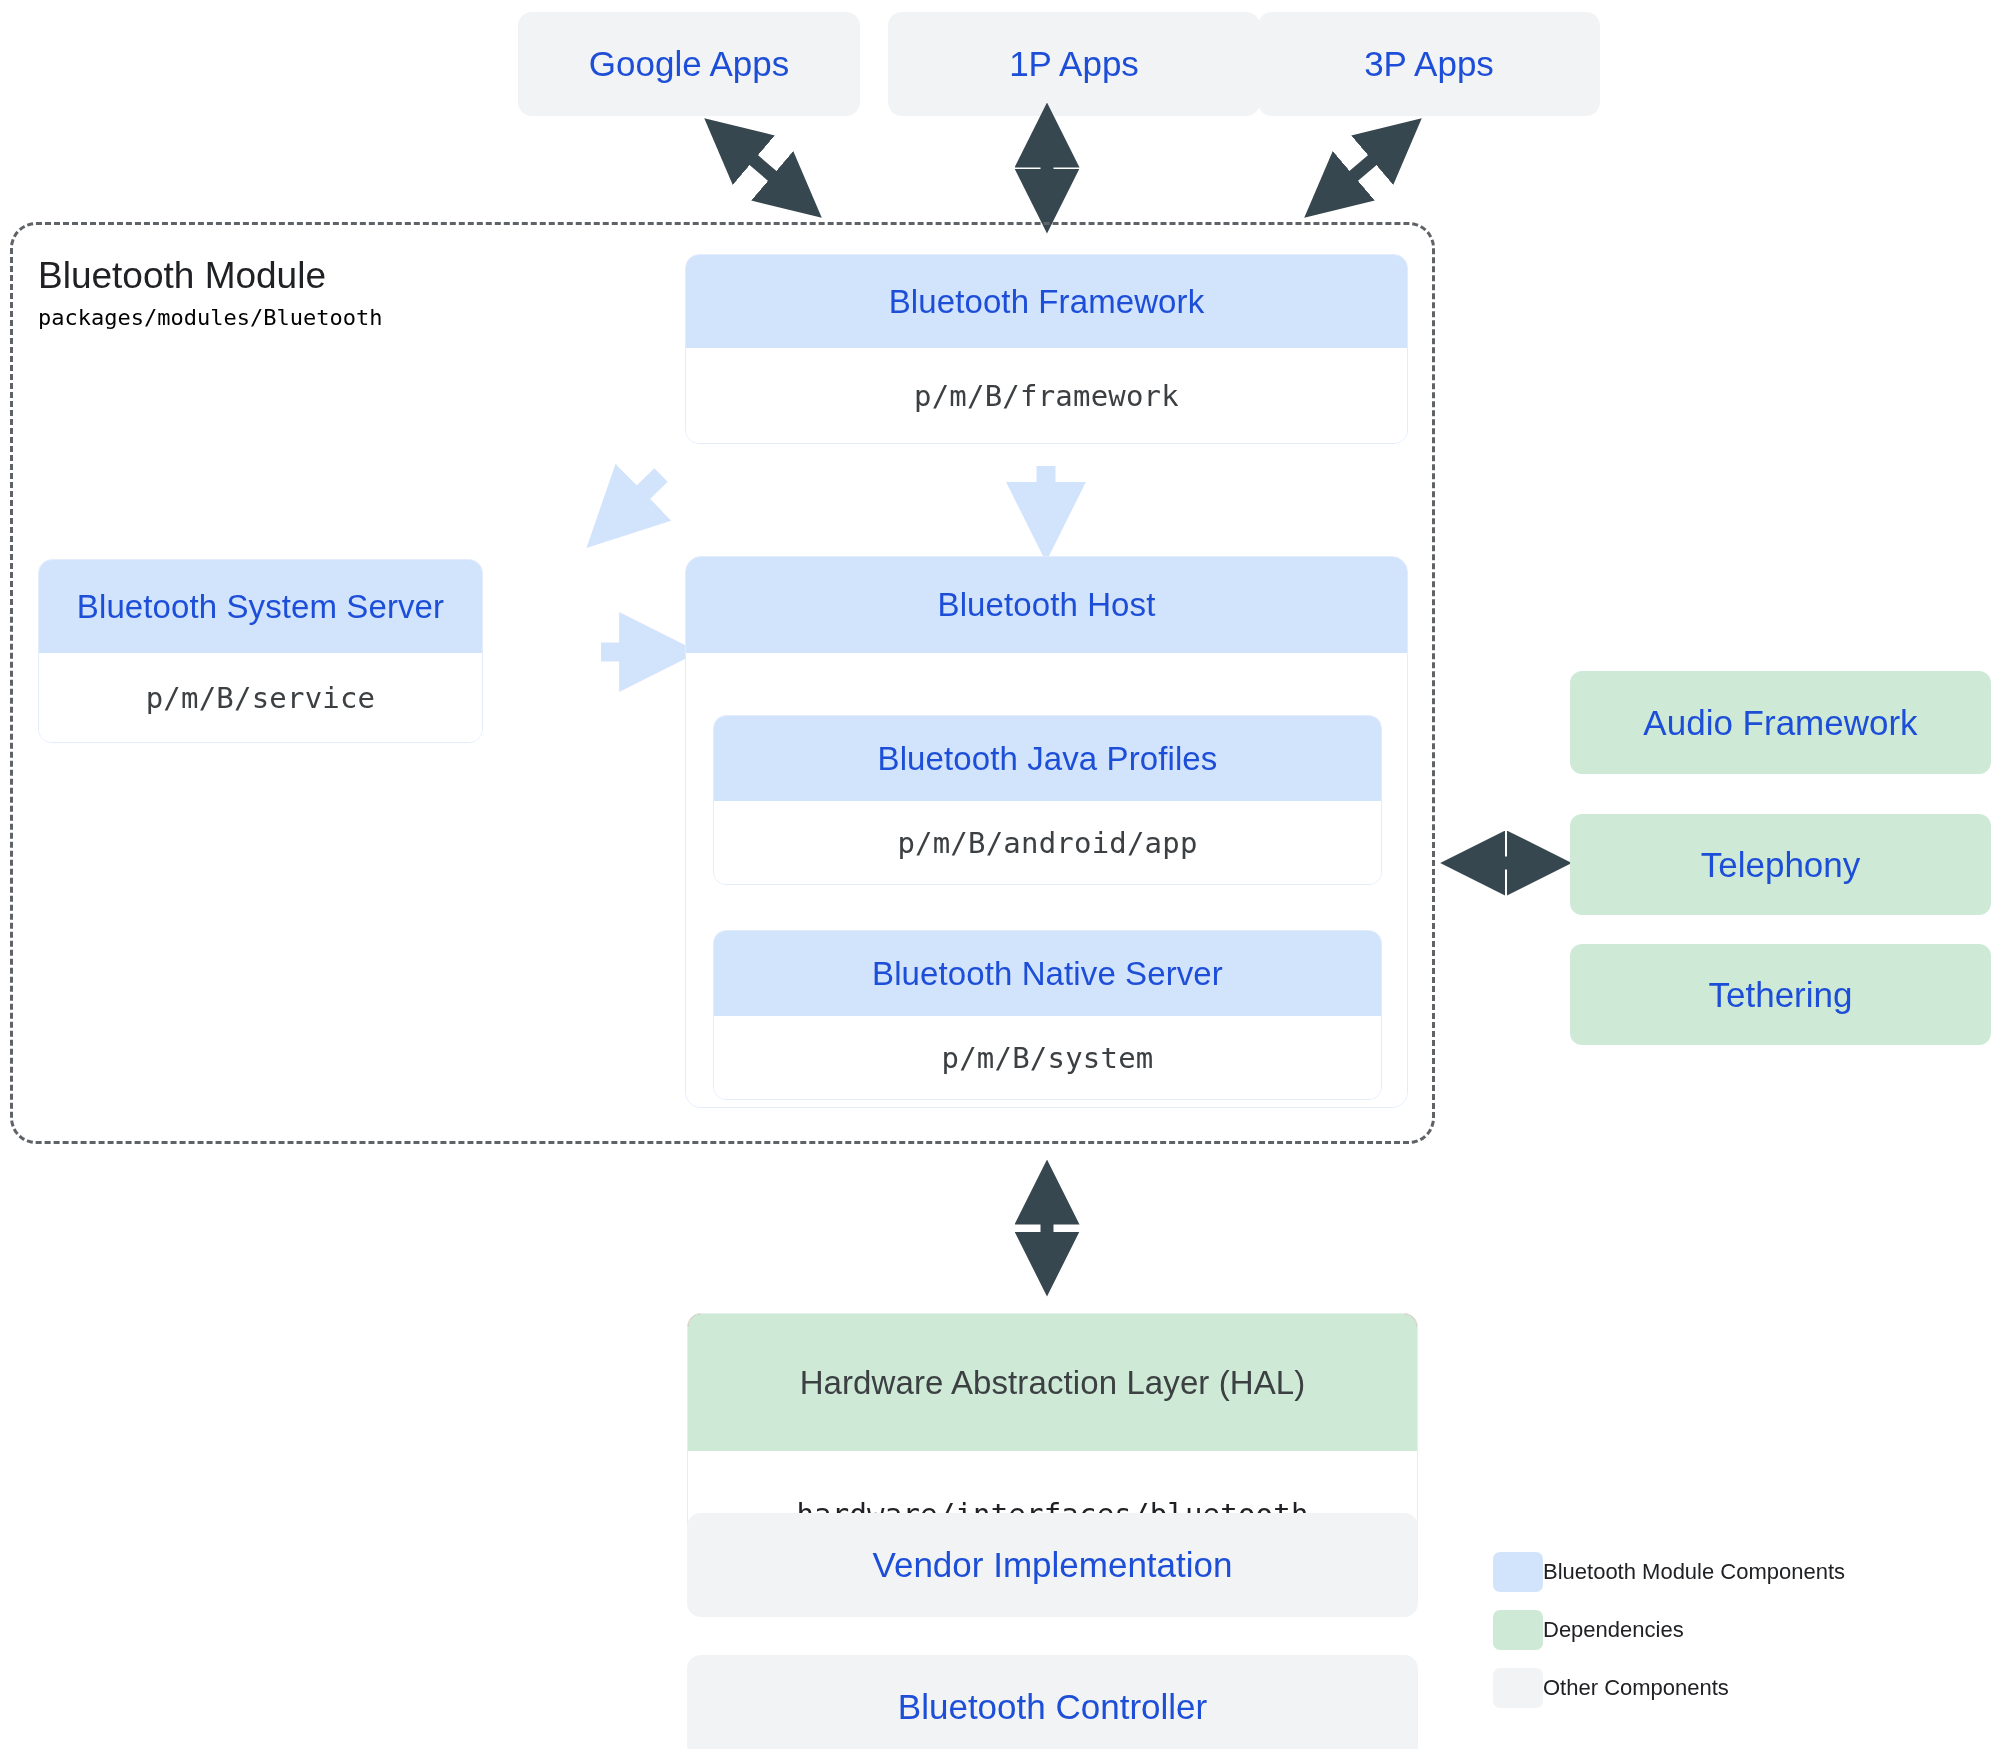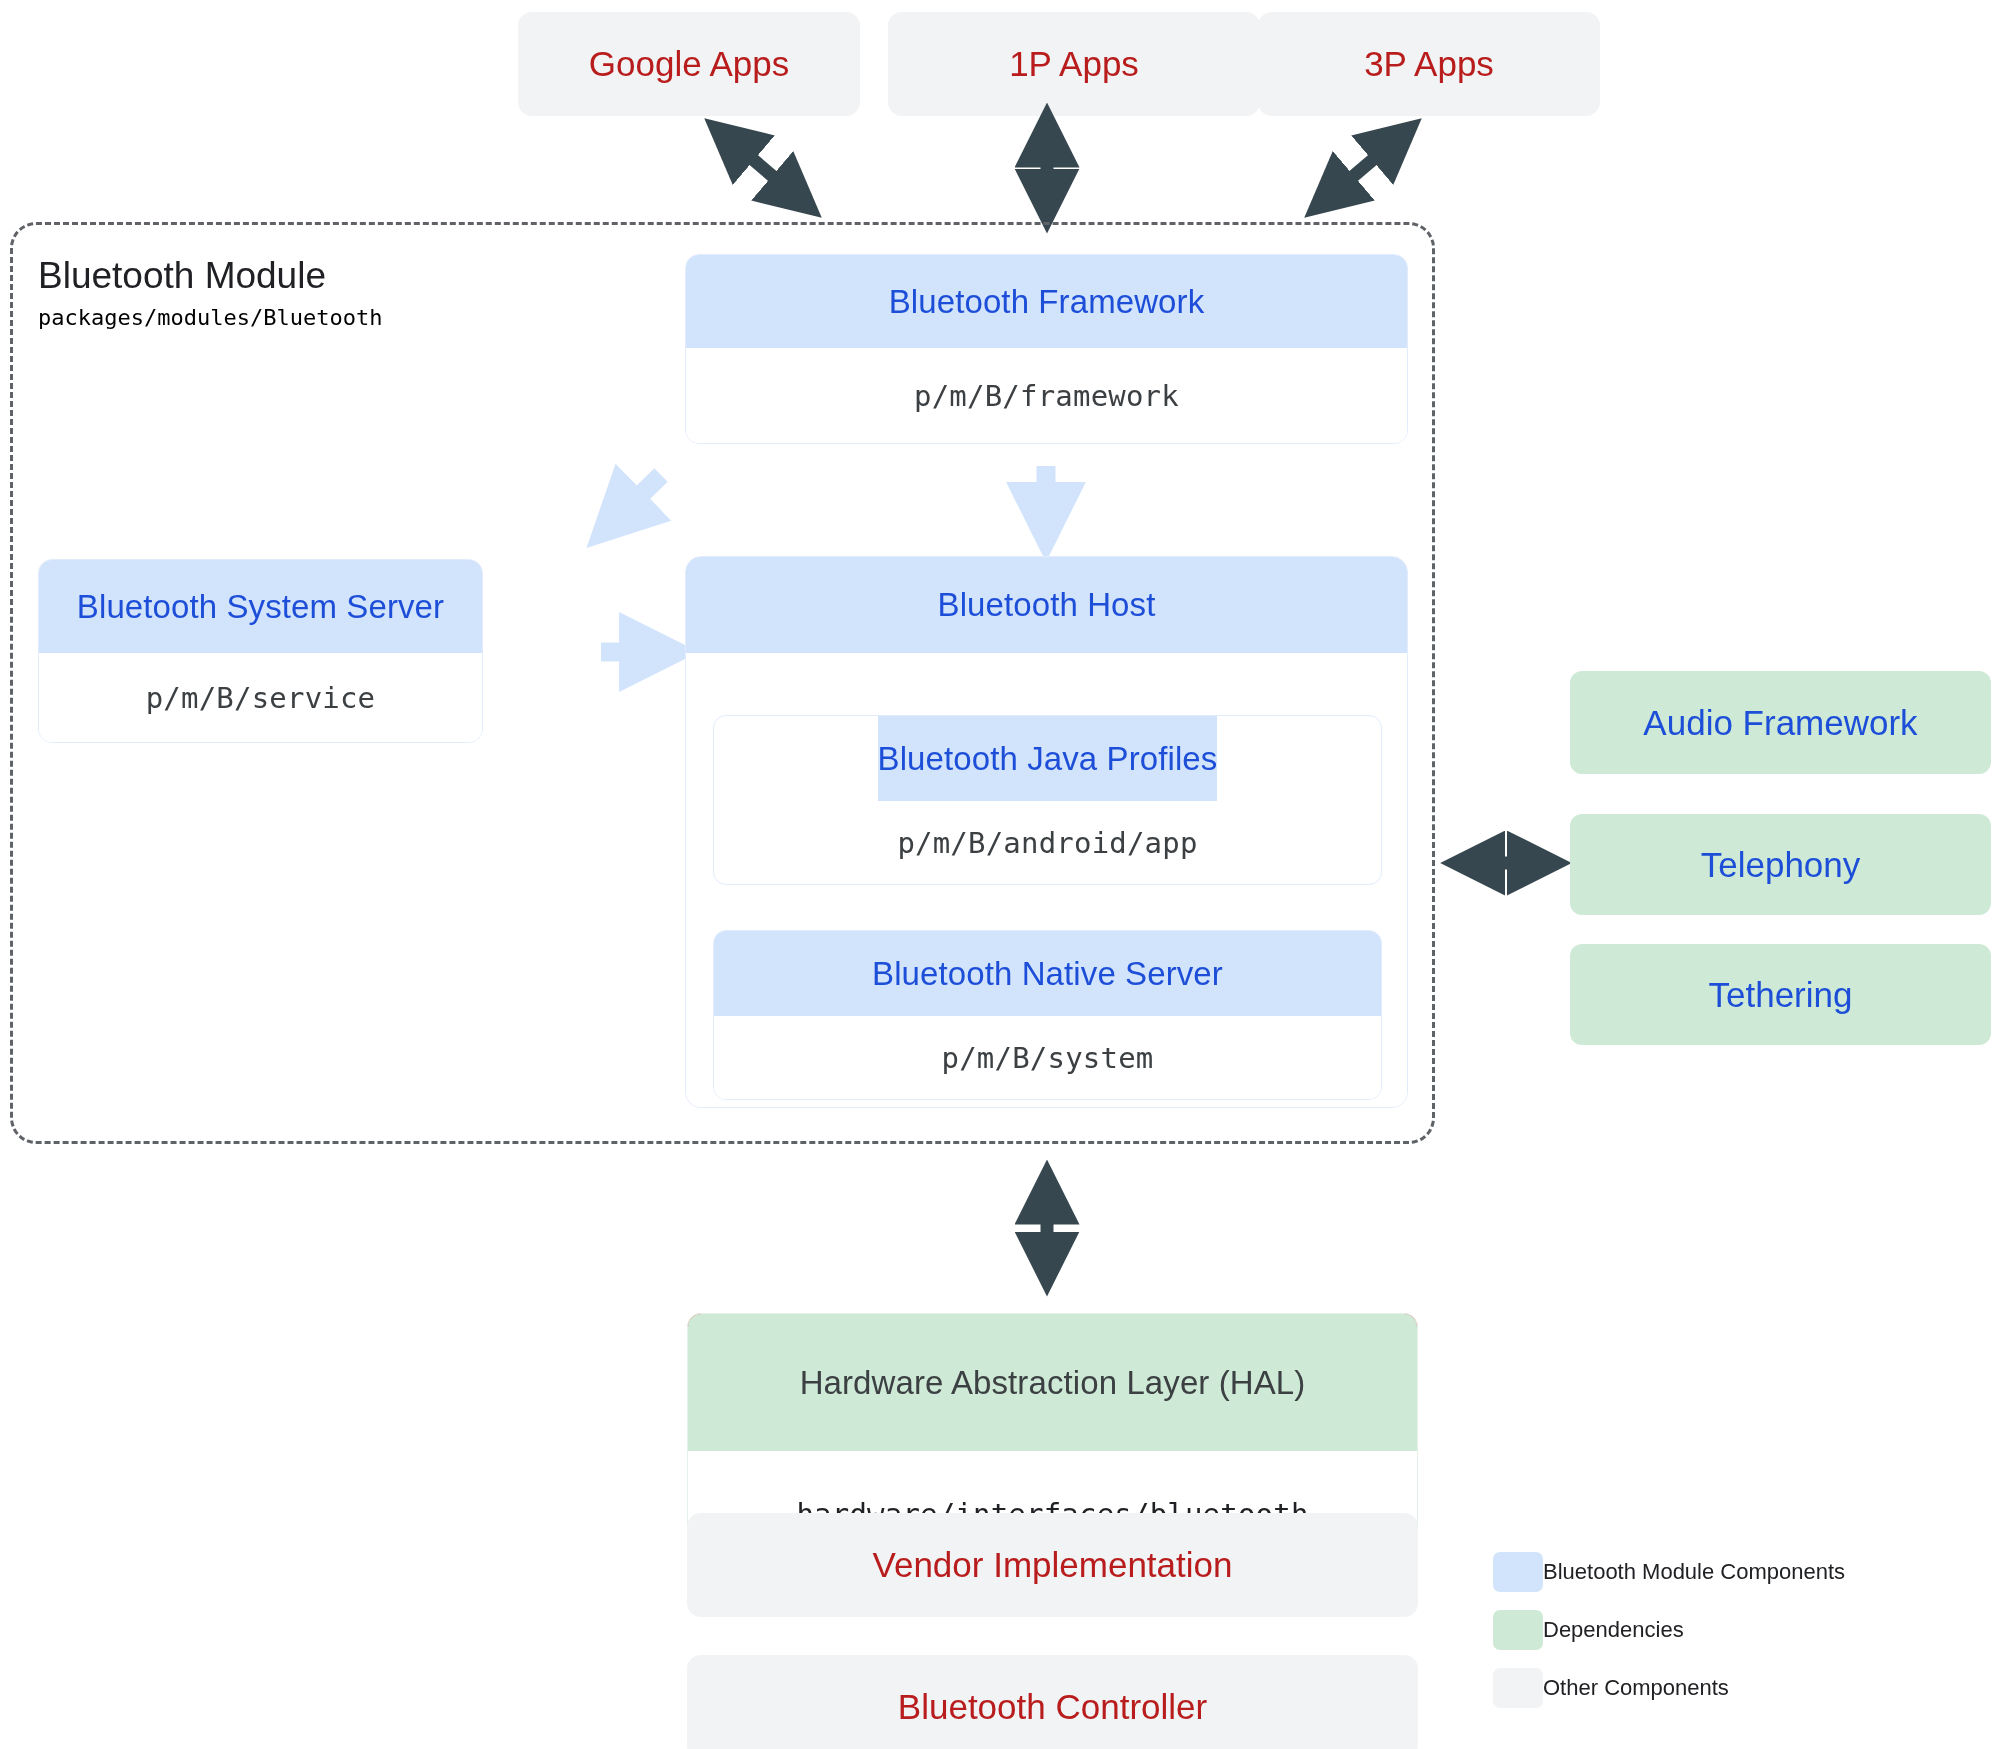--- a/index.html
+++ b/index.html
@@ -46,21 +46,21 @@
     text-align: center;
     font-family: "DejaVu Sans Mono", "Liberation Mono", monospace;
     font-size: 29px;
     letter-spacing: .2px;
     background: #ffffff;
   }
 
   
   .grey {
     background: #f1f3f4;
-    color: #b91c1c;
+    color: #1d4ed8;
     align-items: center;
     justify-content: center;
     text-align: center;
     display: flex;
     font-size: 35px;
   }
 
   
   .blue-hdr { background: #d2e3fc; color: #1d4ed8; }
   .blue-body { background: #ffffff; color: #3c4043; }
@@ -224,21 +224,21 @@
       </defs>
       <line x1="4" y1="20" x2="62" y2="20" stroke="#d2e3fc" stroke-width="19" marker-end="url(#mk-lt-rt)"></line>
     </svg>
   </div>
 
   <div class="box blue-outline" style="left:685px; top:556px; width:723px; height:552px; border-radius:16px;gap:32px;">
     <div class="hdr blue-hdr" style="height:96px;">Bluetooth Host</div>
 
     <div style="flex:1; background:#ffffff; position:relative;">
 
-      <div class="box blue-outline" style="left:27px; top:30px; width:669px; height:170px; border-radius:13px;align-items:center;">
+      <div class="box blue-outline" style="left:27px; top:30px; width:669px; height:170px; border-radius:13px;">
         <div class="hdr blue-hdr" style="height:85px;">Bluetooth Java Profiles</div>
         <div class="path blue-body" style="flex:1;">p/m/B/android/app</div>
       </div>
 
       <div class="box blue-outline" style="left:27px; top:245px; width:669px; height:170px; border-radius:13px;">
         <div class="hdr blue-hdr" style="height:85px;">Bluetooth Native Server</div>
         <div class="path blue-body" style="flex:1;">p/m/B/system</div>
       </div>
 
     </div>

